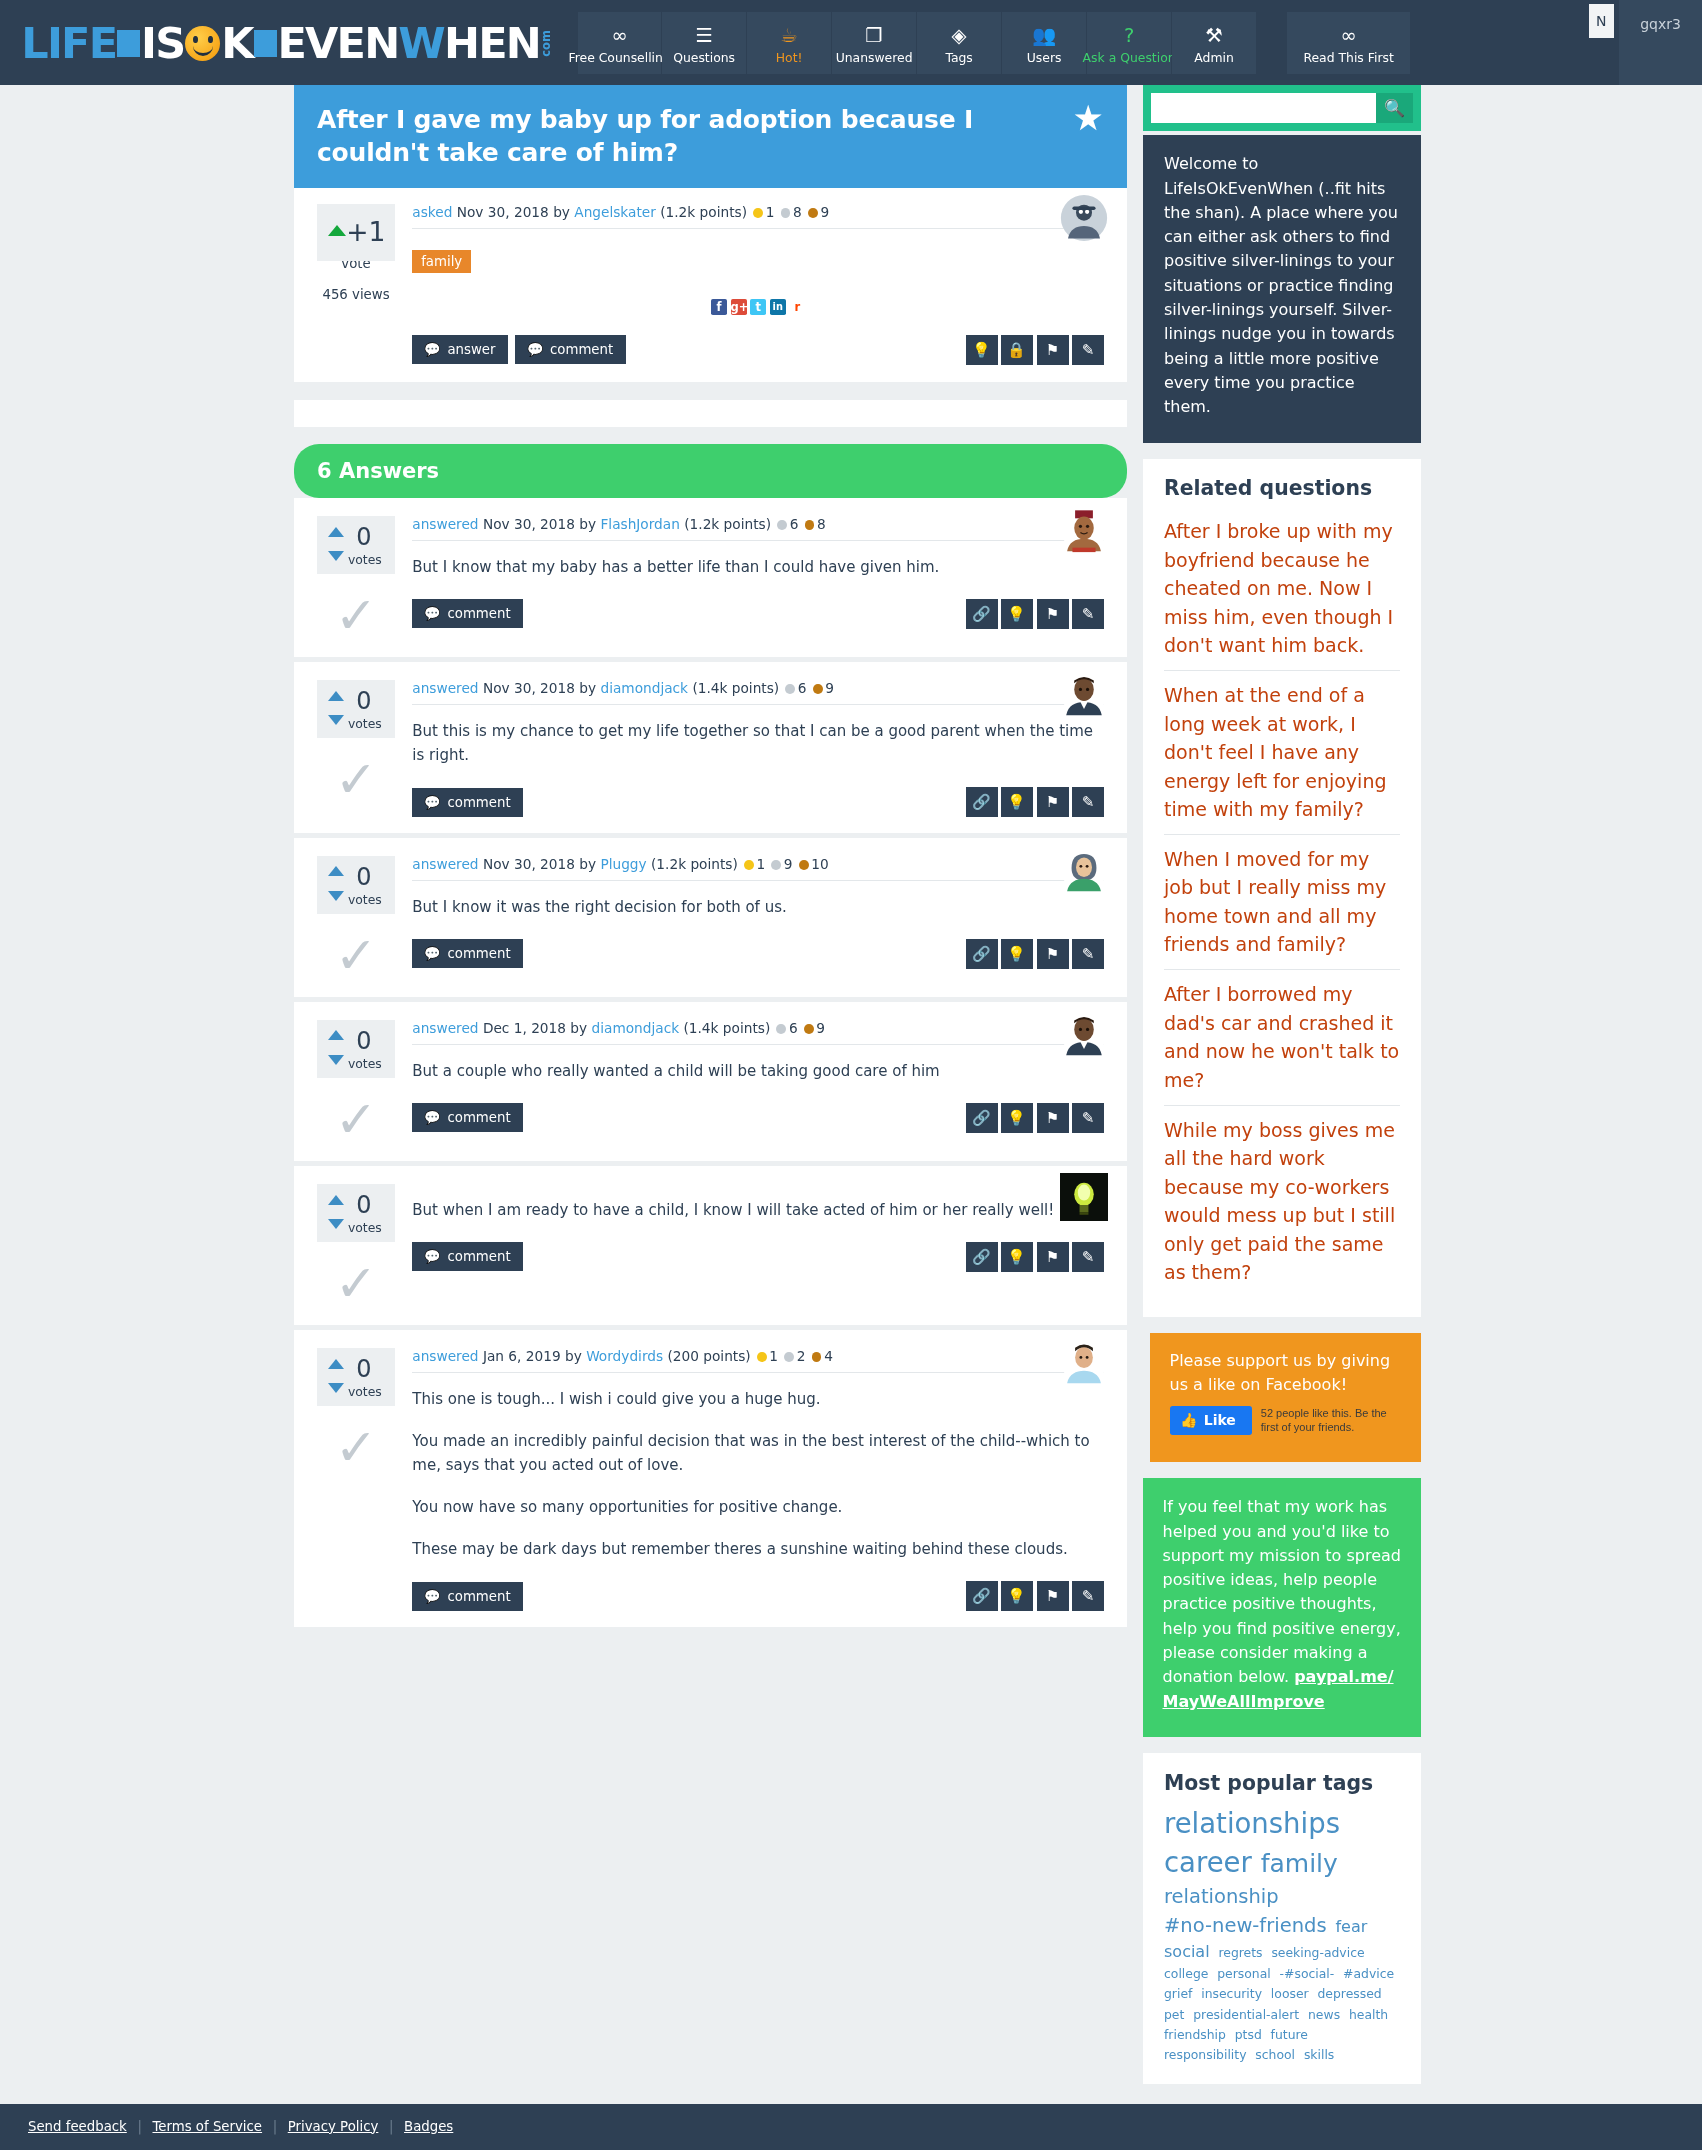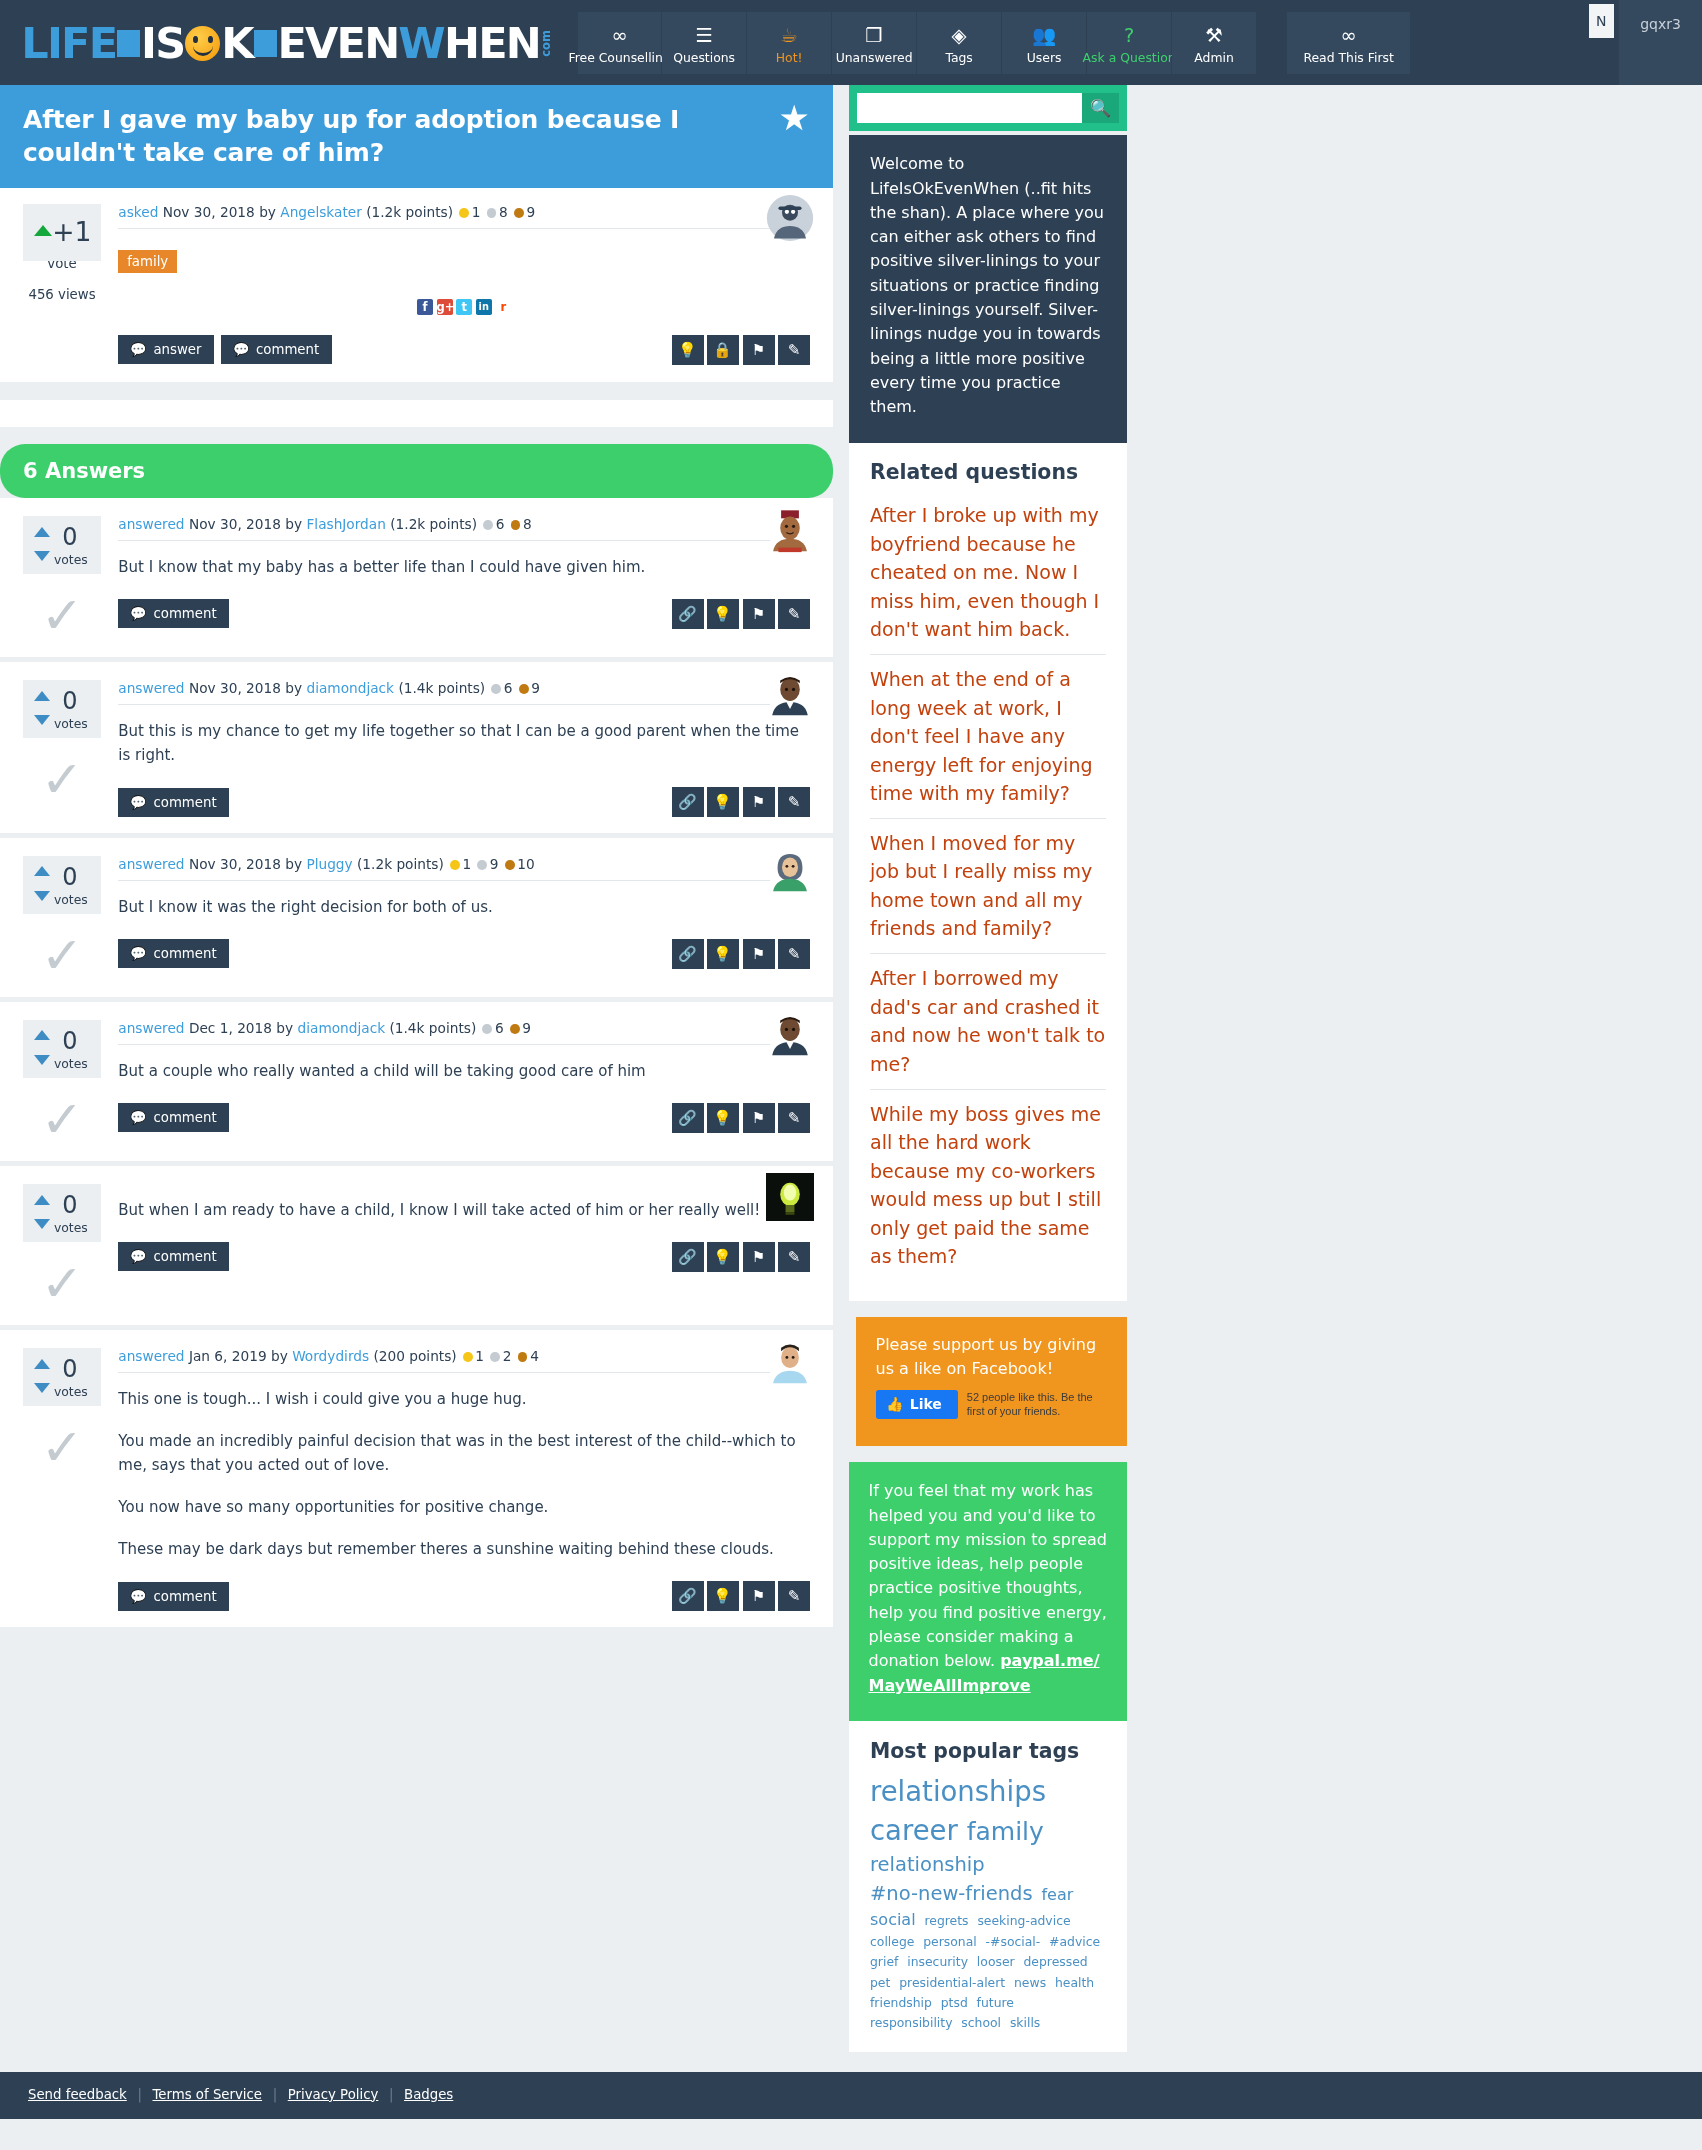--- a/index.html
+++ b/index.html
@@ -82,21 +82,21 @@
     display:flex;align-items:center;justify-content:center;font-size:14px;
   }
   .user-box{
     margin-left:5.3px;
     width:83px;height:85px;background:#35495e;color:#c9d2da;
     display:flex;align-items:flex-start;justify-content:center;padding-top:16px;font-size:14px;
   }
 
   
   .page{ width:1702px; display:flex; align-items:flex-start; padding:0; }
-  .main{ width:833px; }
+  .main{ width:833px; margin-left:294px; }
   .side{ width:278px; margin-left:16px; }
 
   
   .qhead{
     background:#3d9ddb; color:#fff;
     padding:17.7px 23px 19.5px 23px;
     display:flex; justify-content:space-between; align-items:flex-start;
     min-height:82px;
   }
   .qhead h1{
@@ -183,21 +183,21 @@
   .a-text p:last-child{ margin-bottom:0; }
 
   
   .searchbox{ background:#21c08b; padding:8px; display:flex; }
   .searchbox input{
     flex:1; border:none; height:30px; font-size:14px; padding:0 7px;
     font-family:"DejaVu Sans","Liberation Sans",sans-serif;
   }
   .searchbtn{ width:37px;height:30px;background:#1aa87a;color:#fff;display:flex;align-items:center;justify-content:center;font-size:17px;cursor:pointer;}
   .welcome{ background:#2e4054; color:#fff; padding:17.7px 21px 23px 21px; font-size:16px; line-height:1.52; margin-top:3.5px;}
-  .card{ background:#fff; padding:17.7px 21px 19.5px 21px; }
+  .card{ background:#fff; margin-top:16px; padding:17.7px 21px 19.5px 21px; }
   .card h3{ margin:0 0 7px 0; font-size:20.4px; color:#2e4054; font-weight:bold; }
   .relq{ border-bottom:0.9px solid #e3e7ea; padding:9.8px 0 10.6px 0; }
   .relq:last-child{ border-bottom:none; }
   .relq a{ color:#c2410c; text-decoration:none; font-size:19px; line-height:1.5; }
   .fbcard{ background:#f0961e; color:#fff; margin-top:16px; padding:16px 19.5px 26.6px 19.5px;margin-left:7px; }
   .fbcard .fbt{ font-size:16px; line-height:1.5; }
   .fbrow{ display:flex; align-items:flex-start; margin-top:8.9px; gap:8.9px;}
   .likebtn{
     background:#1877f2;color:#fff;font-size:14px;font-weight:bold;
     padding:6.2px 16px 7px 10.6px;border-radius:2.7px;display:flex;align-items:center;gap:6.2px;cursor:pointer;

